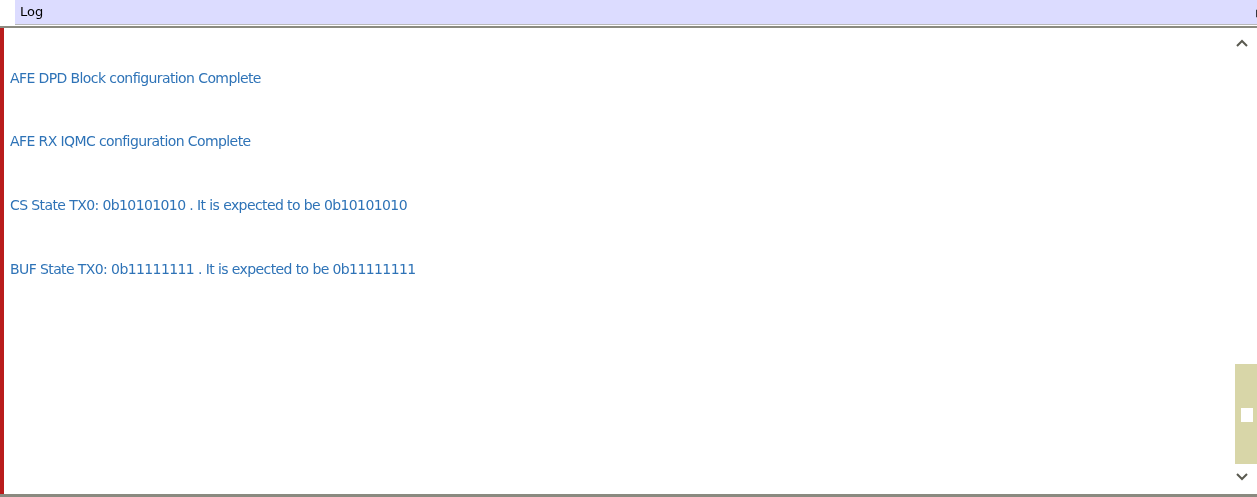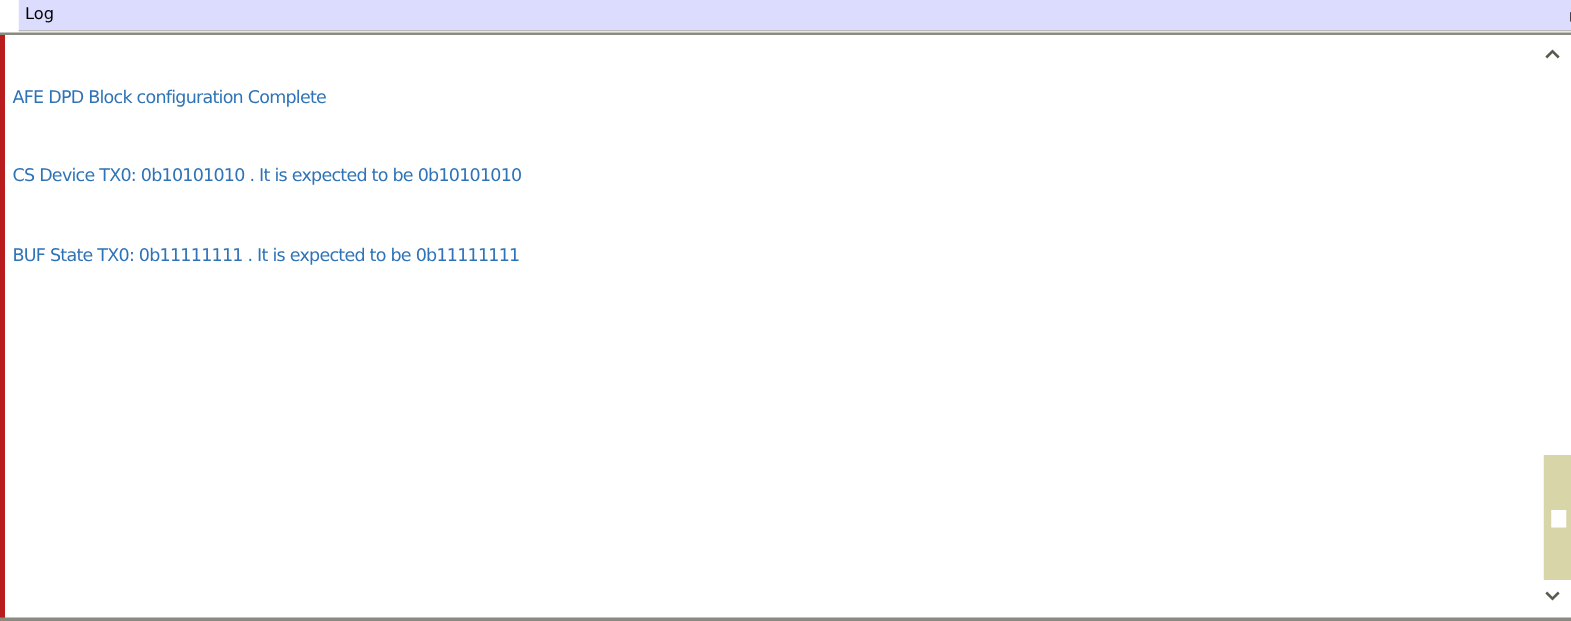--- a/index.html
+++ b/index.html
@@ -27,21 +27,22 @@
     <rect x="1" y="4.5" width="7" height="6" fill="#dcdcff" stroke="#000" stroke-width="1.5"></rect>
     <rect x="1" y="4.5" width="7" height="2" fill="#000"></rect>
     <rect x="4" y="1" width="7" height="2" fill="#000"></rect>
   </svg>
 </div>
 <div class="sep"></div>
 
 <div class="panel">
   <div class="log">
     <span class="line">AFE DPD Block configuration Complete</span>
-    <span class="line">CS Device TX0: 0b10101010 . It is expected to be 0b10101010</span>
+    <span class="line">AFE RX IQMC configuration Complete</span>
+    <span class="line">CS State TX0: 0b10101010 . It is expected to be 0b10101010</span>
     <span class="line">BUF State TX0: 0b11111111 . It is expected to be 0b11111111</span>
     
     
     
     
     
     
     
     
     

